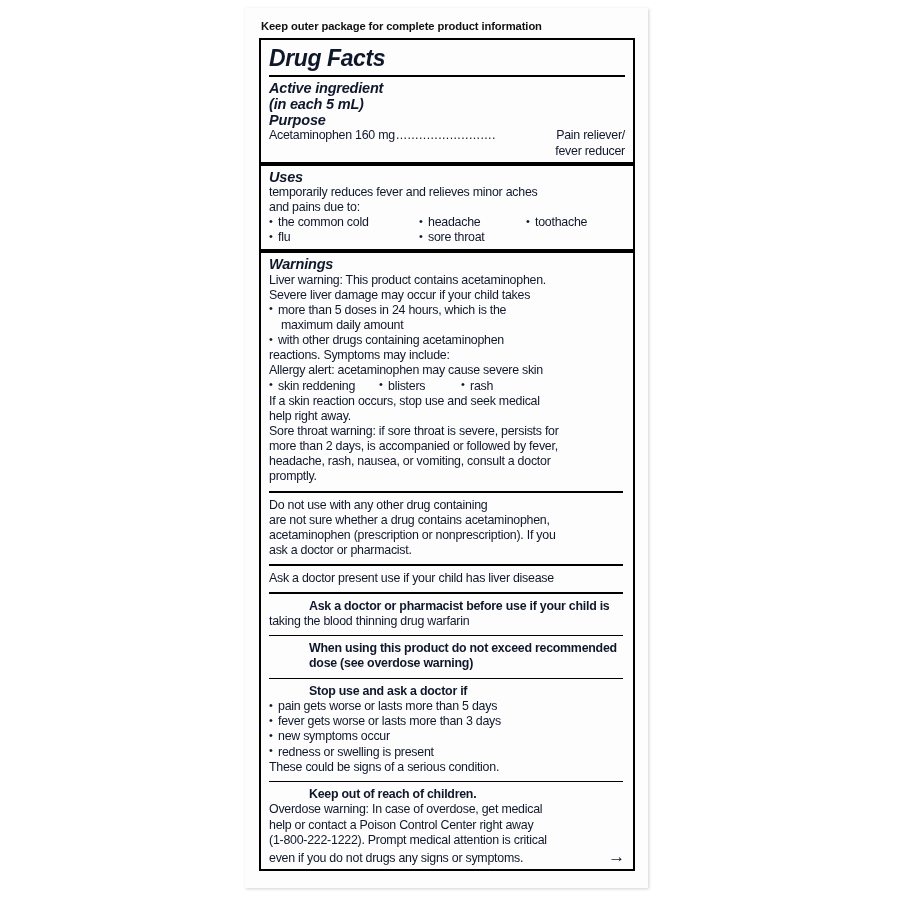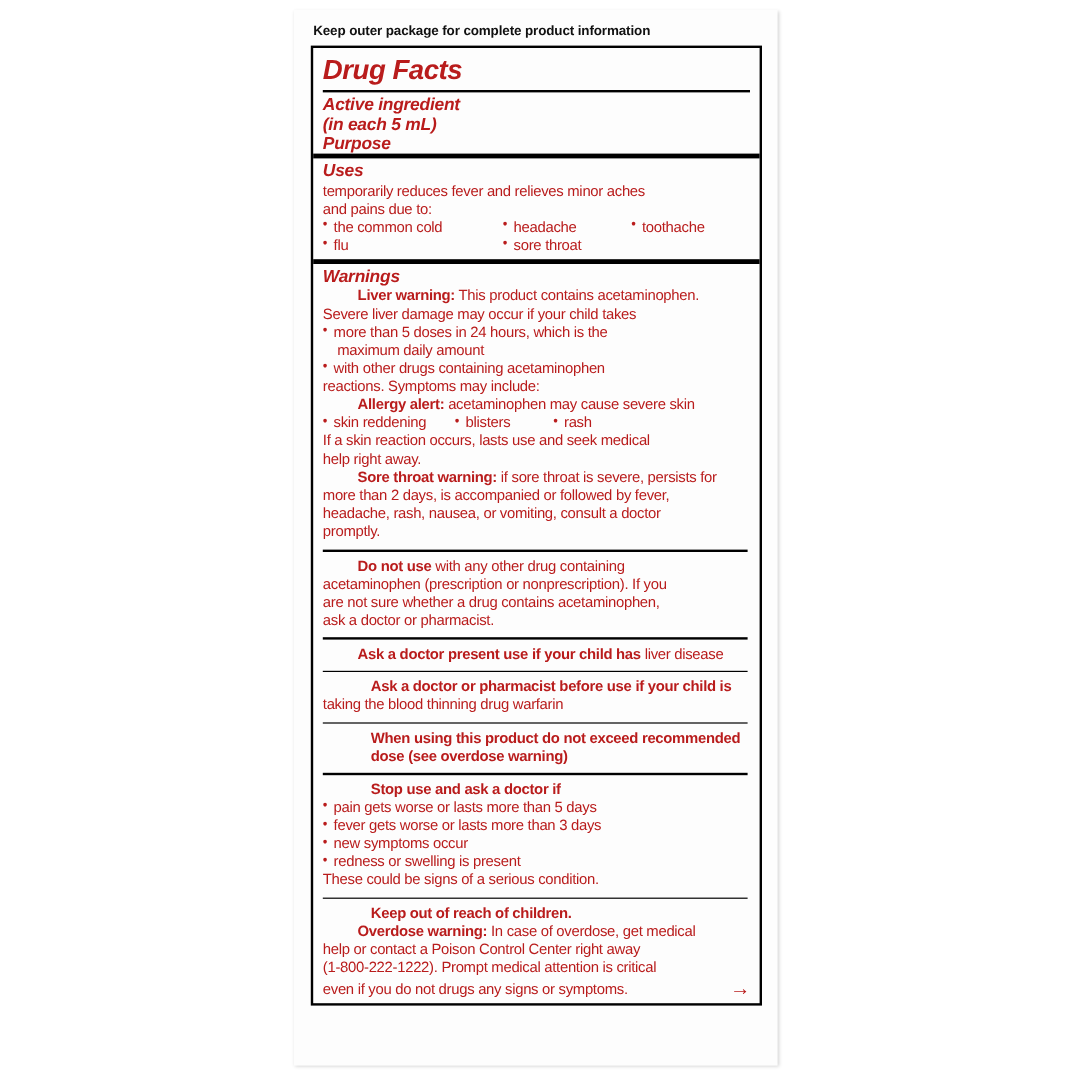--- a/index.html
+++ b/index.html
@@ -47,21 +47,21 @@
 
   
   #dfbox {
     position: absolute;
     left: 14px;
     top: 30px;
     width: 376px;
     box-sizing: border-box;
     border: 2.5px solid #000;
     background: #fdfdfd;
-    color: #b91c1c;
+    color: #0f172a;
   }
 
   .pad {
     padding: 0 8px;
   }
 
   
   .thickbar {
     height: 4px;
     background: #000;
@@ -102,21 +102,21 @@
     font-weight: bold;
     letter-spacing: -0.25px;
     line-height: 1.22;
     margin-left: 40px;
   }
   .body {
     font-size: 12.4px;
     line-height: 1.22;
     letter-spacing: -0.25px;
   }
-  .b { font-weight: bold; margin-left: 29px; }
+  .b { font-weight: normal; }
 
   
   .ai-head {
     display: flex;
     justify-content: space-between;
     align-items: flex-start;
     padding-top: 3px;
     flex-direction: column;
   }
   .ai-left {
@@ -228,20 +228,26 @@
       <div class="titlerule"></div>
 
       <div class="pad">
         <div class="ai-head">
           <div class="ai-left">
             <div>Active ingredient</div>
             <div>(in each 5 mL)</div>
           </div>
           <div class="ai-right">Purpose</div>
         </div>
+        <div class="ai-row">
+          <span class="ai-name">Acetaminophen 160 mg</span>
+          <span class="ai-dots">..........................</span>
+          <span class="ai-purpose">Pain reliever/
+fever reducer</span>
+        </div>
       </div>
 
       <div class="thickbar"></div>
 
       <div class="pad panel">
         <div class="heading">Uses</div>
         <div class="body">
           <div>temporarily reduces fever and relieves minor aches</div>
           <div>and pains due to:</div>
         </div>
@@ -269,39 +275,39 @@
         </div>
 
         <div class="body">
           <div>reactions. Symptoms may include:</div>
           <div><span class="b">Allergy alert:</span><span> acetaminophen may cause severe skin</span></div>
           <div class="uses-grid" style="grid-template-columns:110px 82px auto;">
             <div class="cell filled">skin reddening</div>
             <div class="cell filled">blisters</div>
             <div class="cell filled">rash</div>
           </div>
-          <div>If a skin reaction occurs, lasts use and seek medical</div>
+          <div>If a skin reaction occurs, stop use and seek medical</div>
           <div>help right away.</div>
         </div>
 
         <div class="body">
           <div><span class="b">Sore throat warning:</span><span> if sore throat is severe, persists for</span></div>
           <div>more than 2 days, is accompanied or followed by fever,</div>
           <div>headache, rash, nausea, or vomiting, consult a doctor</div>
           <div>promptly.</div>
         </div>
       </div>
 
       <div class="thinrule"></div>
 
       <div class="pad tight">
         <div class="body">
           <div><span class="b">Do not use</span><span> with any other drug containing</span></div>
+          <div>are not sure whether a drug contains acetaminophen,</div>
           <div>acetaminophen (prescription or nonprescription). If you</div>
-          <div>are not sure whether a drug contains acetaminophen,</div>
           <div>ask a doctor or pharmacist.</div>
         </div>
       </div>
 
       <div class="thinrule"></div>
 
       <div class="pad tight">
         <div class="body"><span class="b">Ask a doctor present use if your child has</span><span> liver disease</span></div>
       </div>
 

